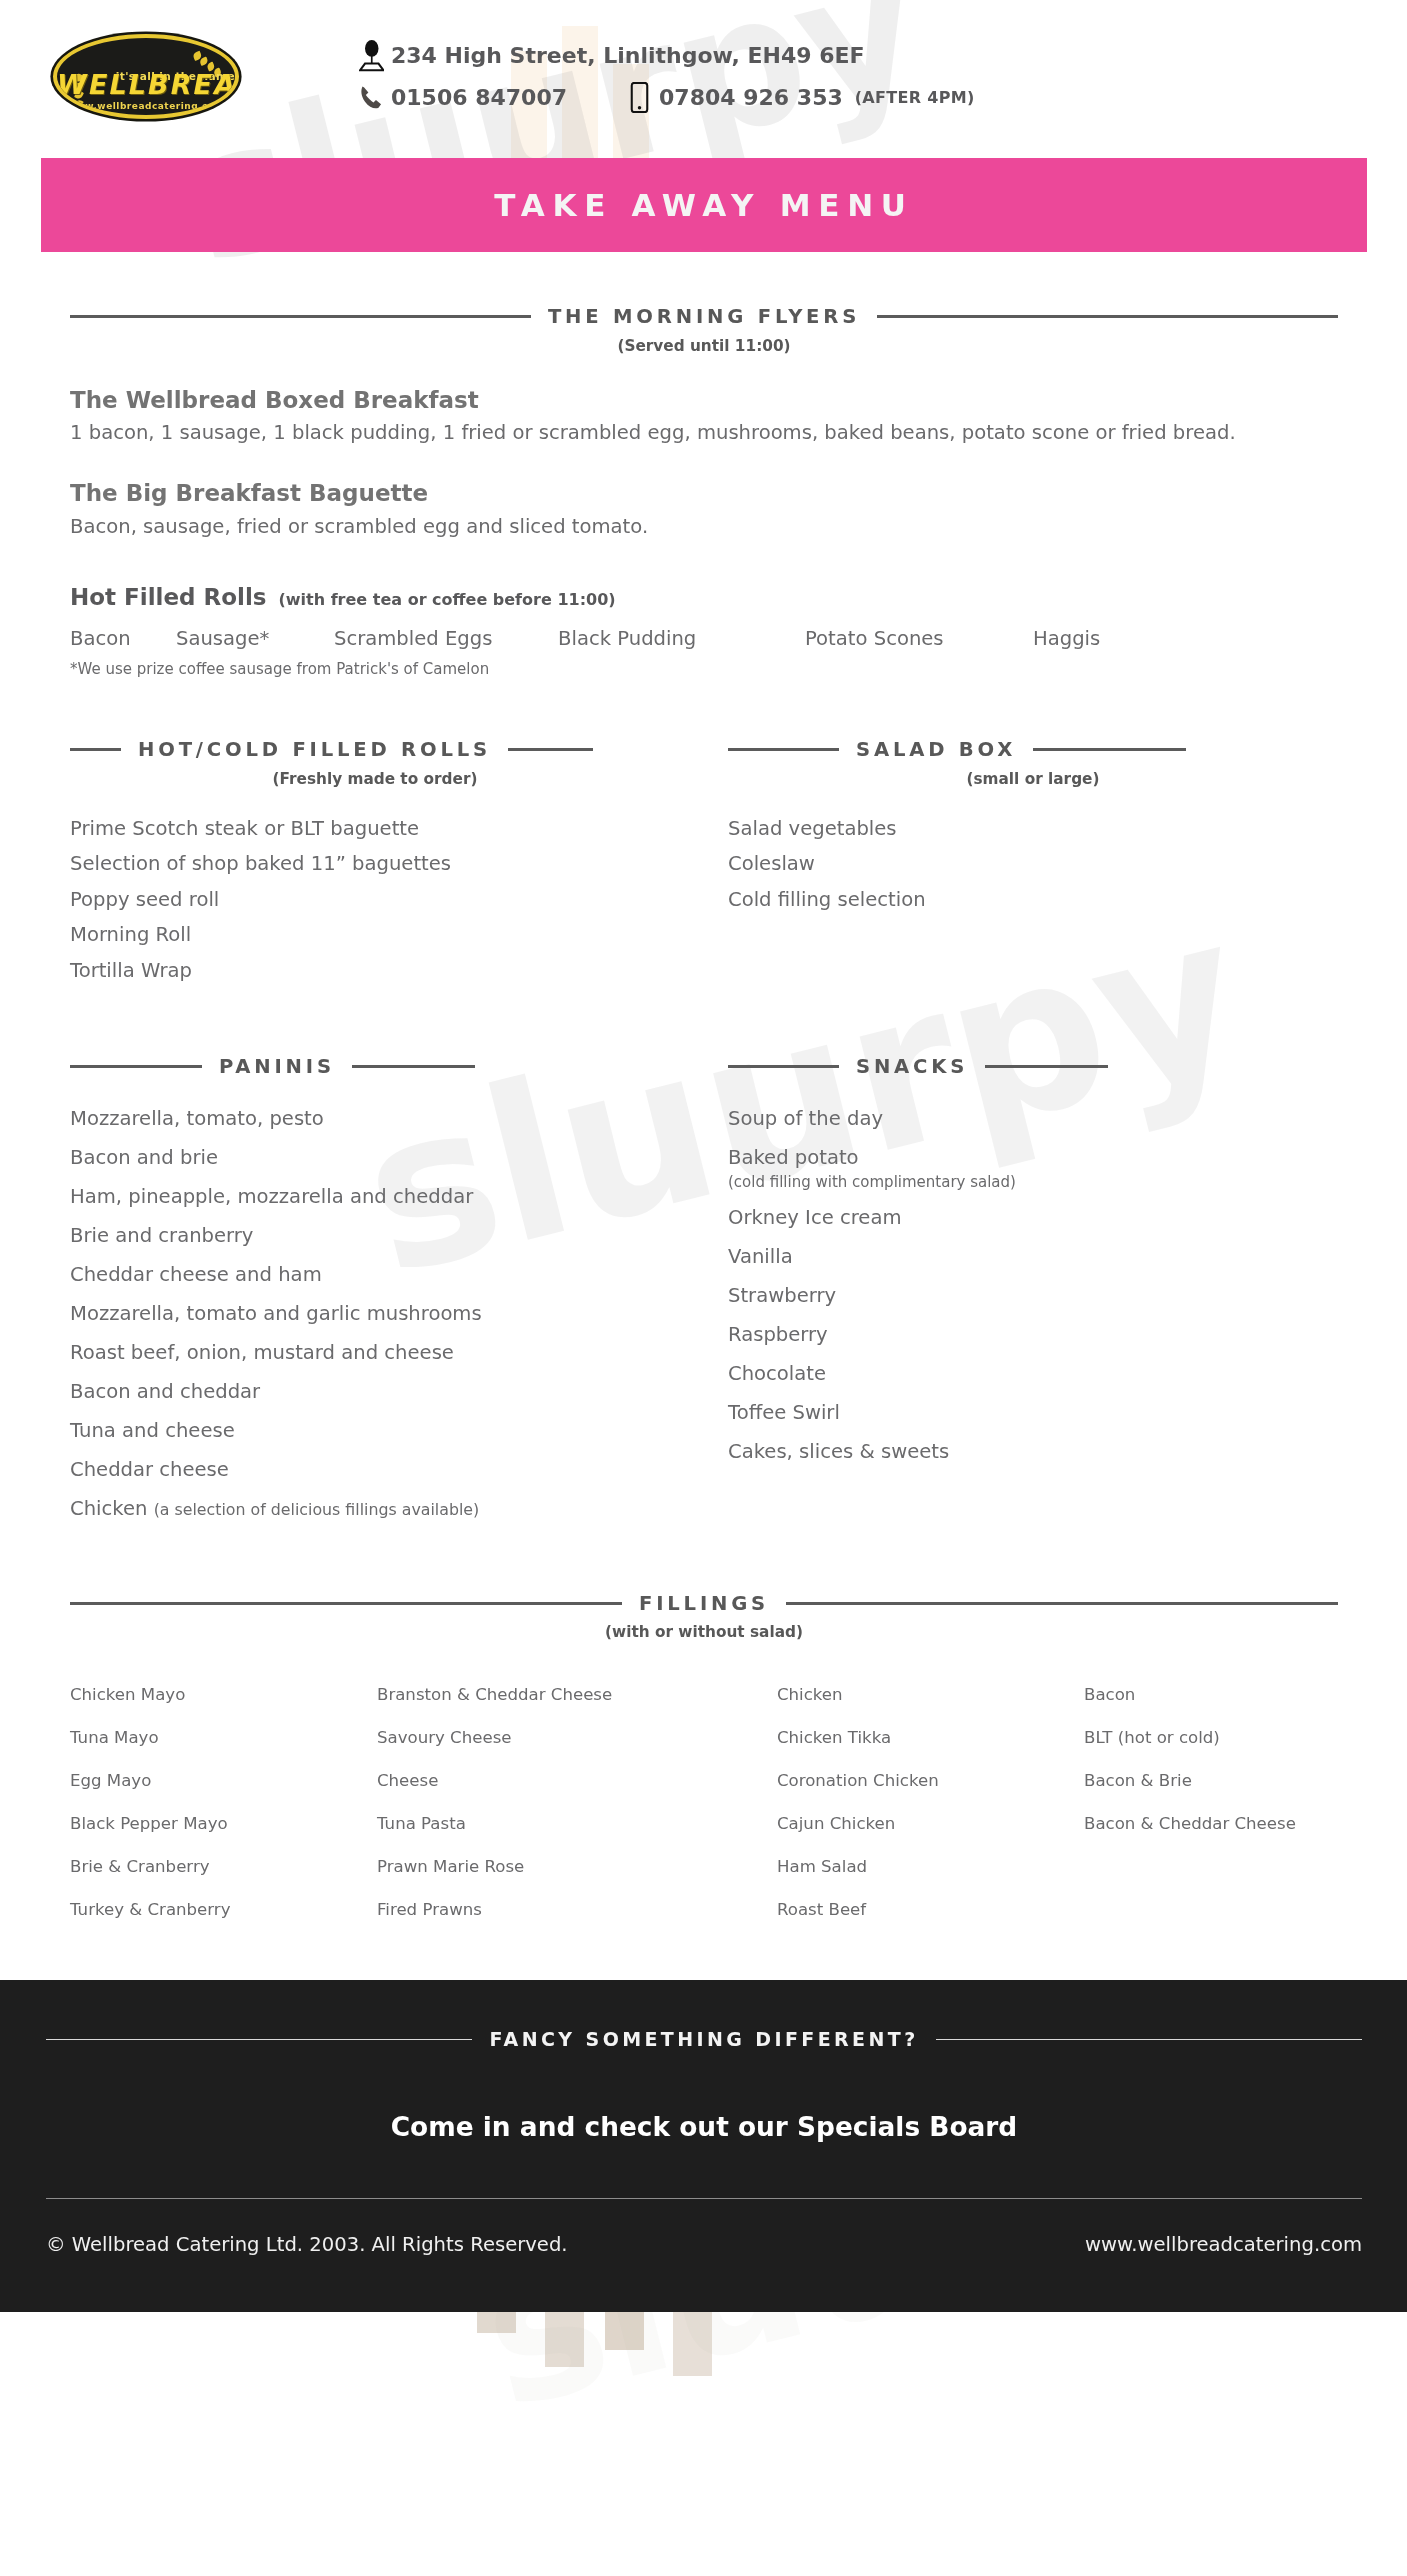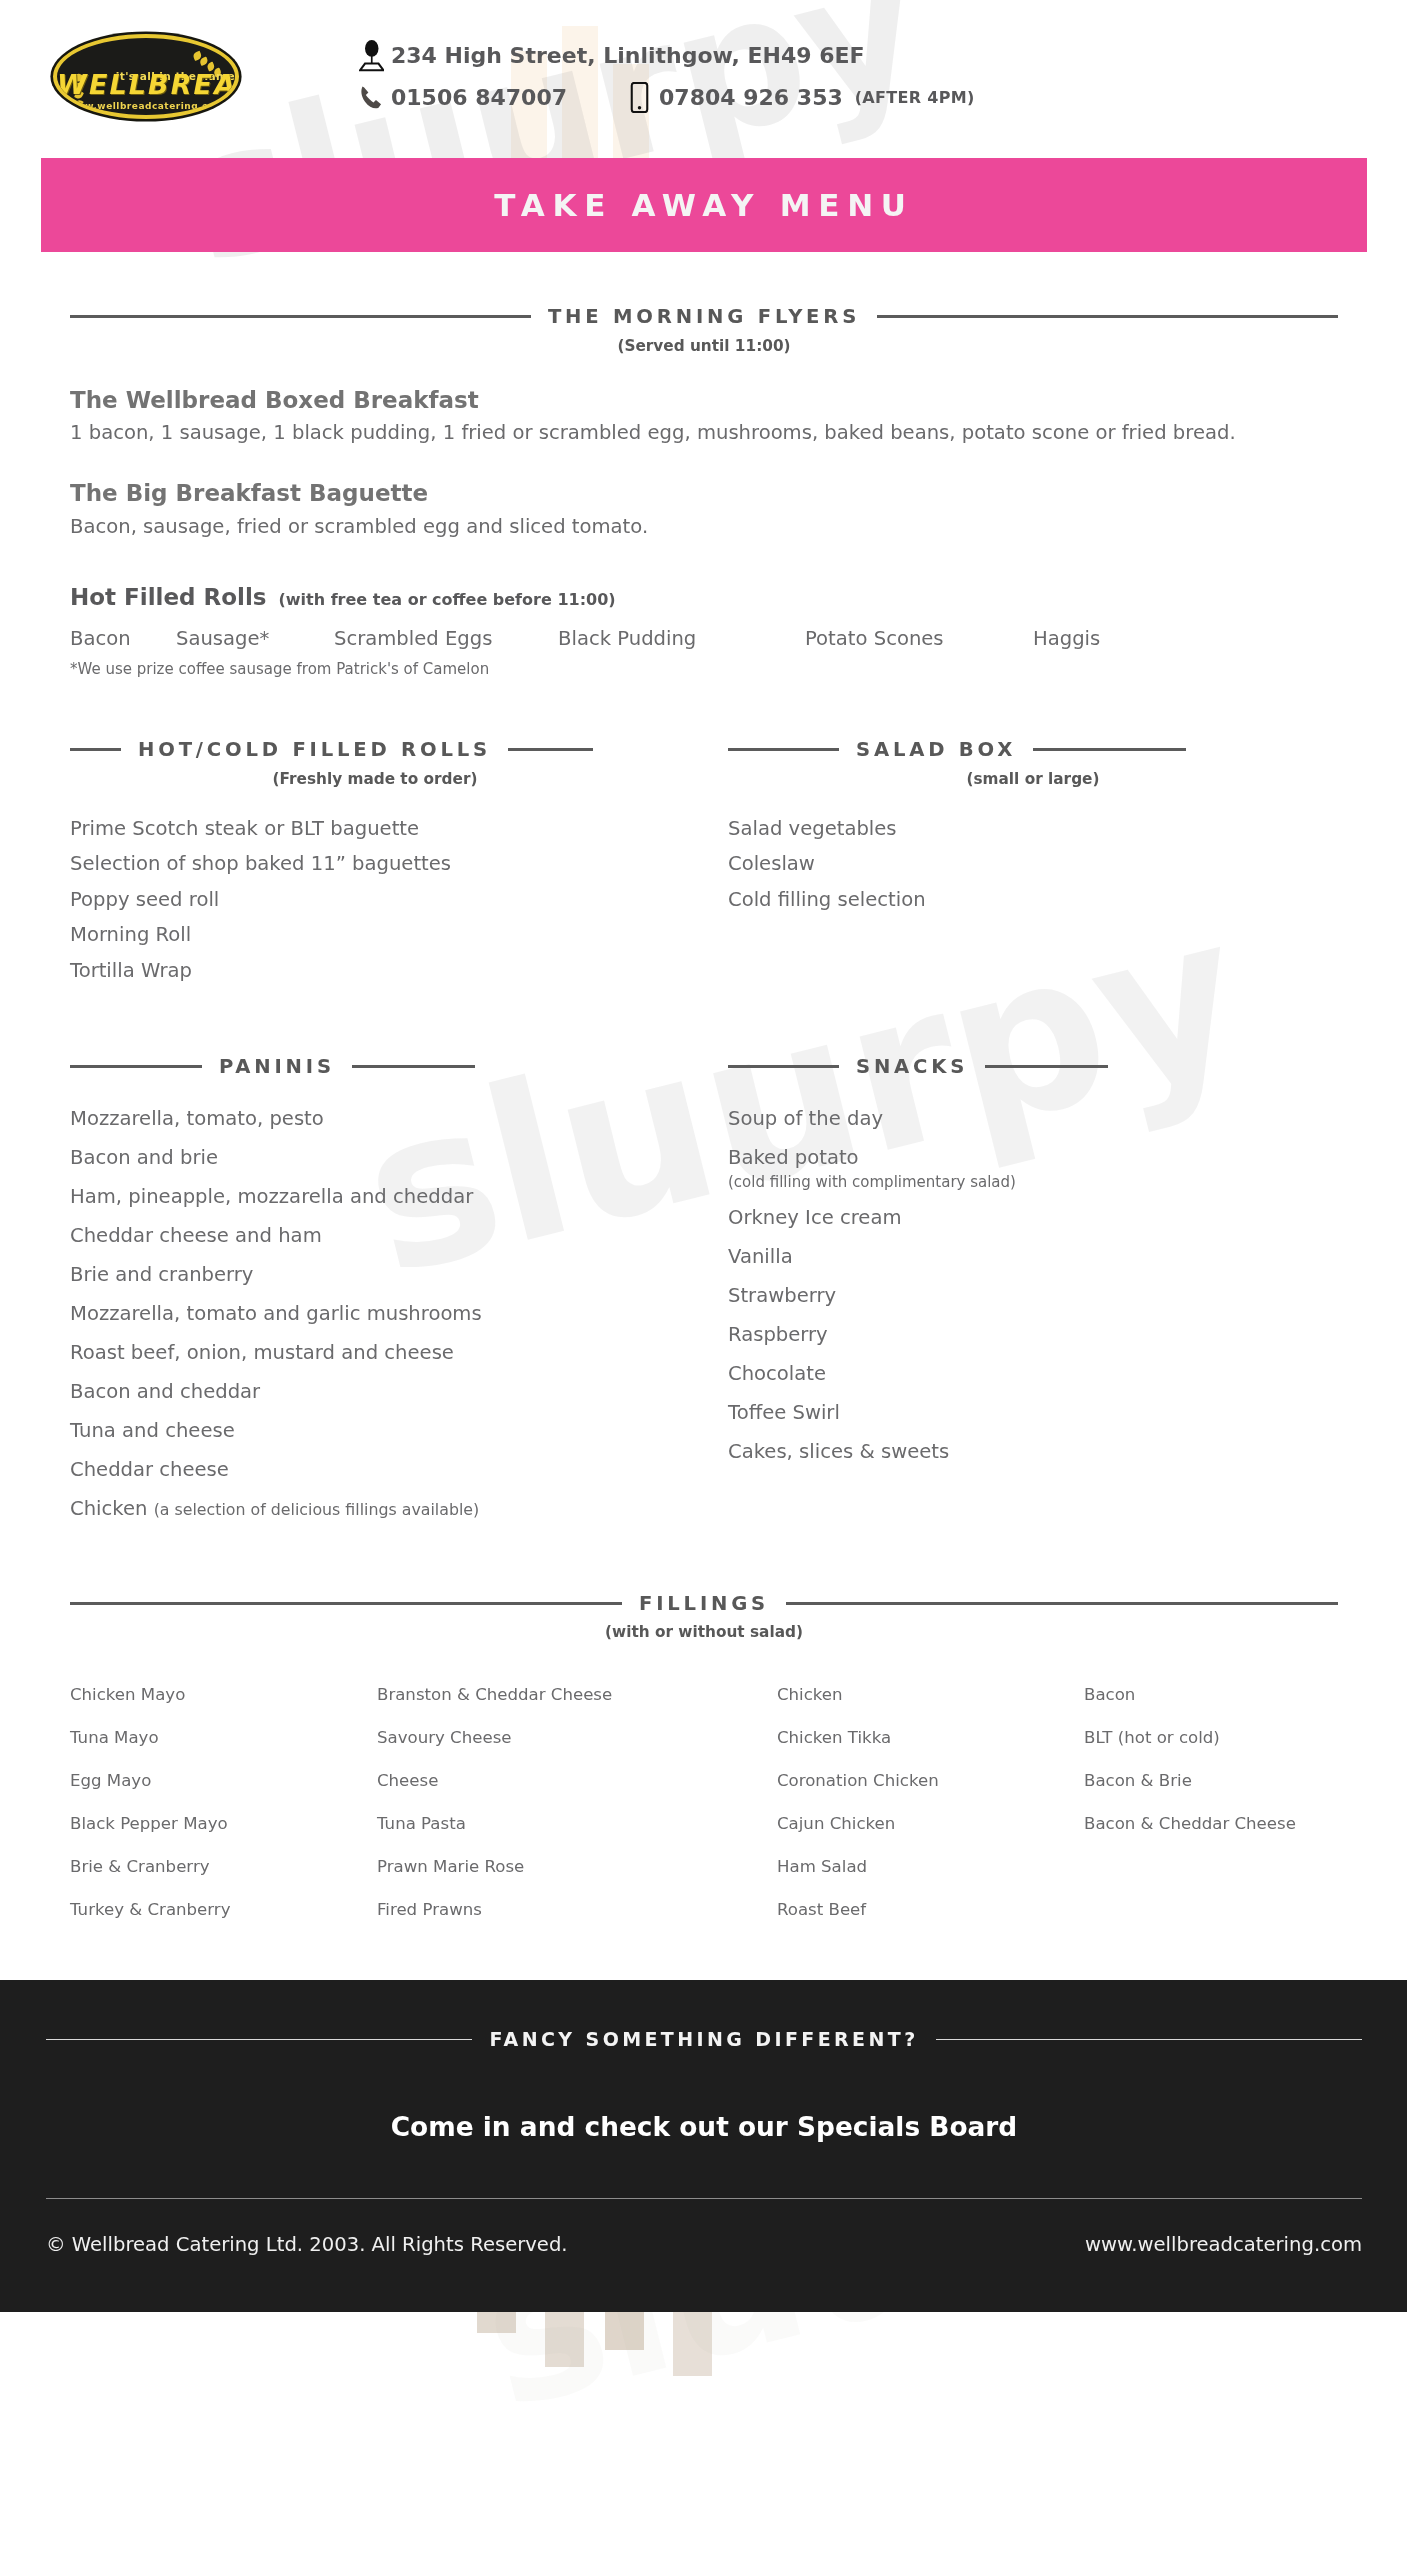--- a/index.html
+++ b/index.html
@@ -448,22 +448,22 @@
       <div class="col">
         <div class="sec-head">
           <div class="rule" style="max-width:132px"></div>
           <div class="sec-title">PANINIS</div>
           <div class="rule" style="max-width:123px"></div>
         </div>
         <ul class="col-list">
           <li>Mozzarella, tomato, pesto</li>
           <li>Bacon and brie</li>
           <li>Ham, pineapple, mozzarella and cheddar</li>
+          <li>Brie and cranberry</li>
           <li>Cheddar cheese and ham</li>
-          <li>Brie and cranberry</li>
           <li>Mozzarella, tomato and garlic mushrooms</li>
           <li>Roast beef, onion, mustard and cheese</li>
           <li>Bacon and cheddar</li>
           <li>Tuna and cheese</li>
           <li>Cheddar cheese</li>
           <li>
             <span>Chicken</span>
             <span class="inl">(a selection of delicious fillings available)</span>
           </li>
         </ul>

